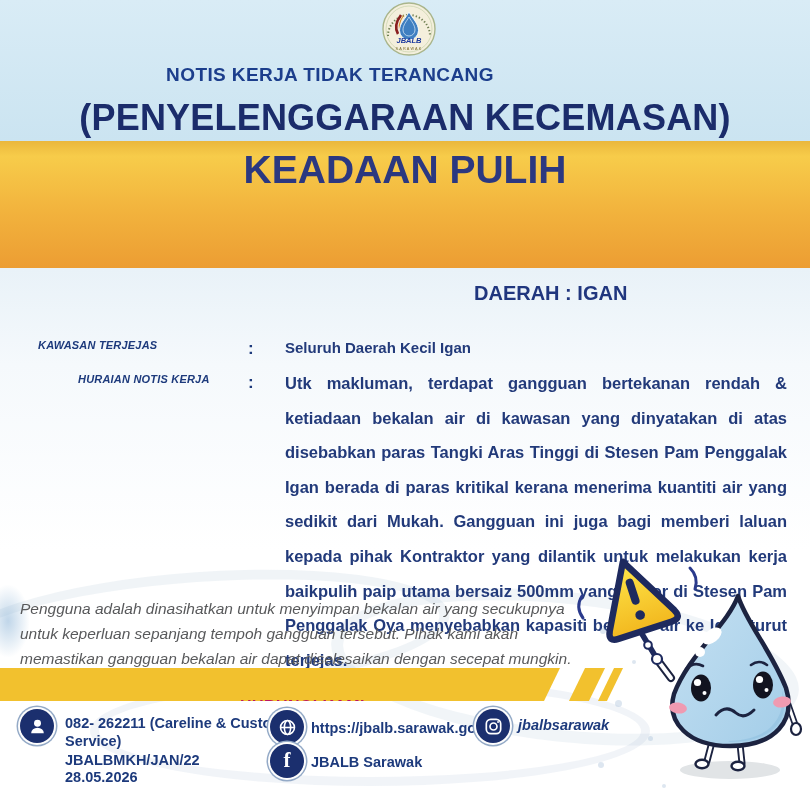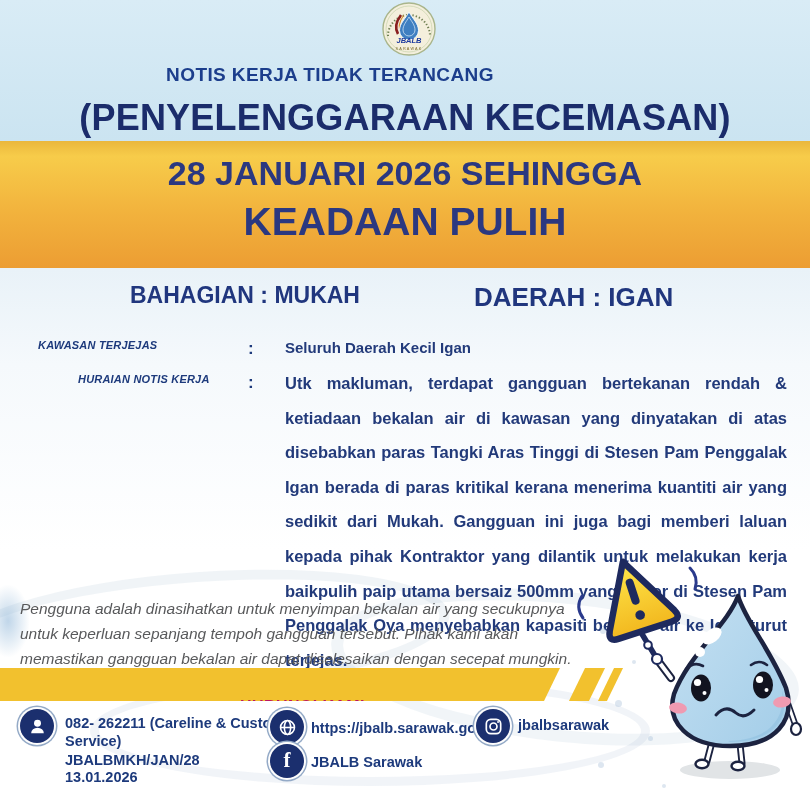--- a/index.html
+++ b/index.html
@@ -16,21 +16,21 @@
     font-size:19px;font-weight:bold;color:#1c3e8c;letter-spacing:.4px;}
   .main-title{position:absolute;top:97px;left:0;width:810px;text-align:center;
     font-size:36px;font-weight:800;color:#1b2c6b;letter-spacing:.2px;}
   
   .banner{position:absolute;top:141px;left:0;width:810px;height:127px;
     background:linear-gradient(180deg,#eab73c 0%,#f7cc4a 12%,#f2b33d 55%,#ec9d33 100%);}
   .banner-line1{margin-top:13px;text-align:center;font-size:34px;font-weight:800;color:#2b3880;}
   .banner-line2{margin-top:7px;text-align:center;font-size:39px;font-weight:800;color:#2b3880;}
   
   .bahagian{position:absolute;left:130px;top:282px;font-size:23px;font-weight:800;color:#20367e;}
-  .daerah{position:absolute;left:474px;top:282px;font-size:26px;font-weight:800;color:#20367e;}
+  .daerah{position:absolute;left:474px;top:282px;font-size:20px;font-weight:800;color:#20367e;}
   
   .d-label{position:absolute;font-size:11px;font-weight:800;color:#1d3a7c;letter-spacing:.2px;font-style:italic;}
   .d-colon{position:absolute;left:248px;font-size:17px;font-weight:800;color:#1d3a7c;}
   .d-value{position:absolute;left:285px;font-size:15px;font-weight:700;color:#223a7a;}
   .row0{top:339px;} .row1{top:373px;}
   .paragraph{position:absolute;left:285px;top:366px;width:502px;
     font-size:16.5px;font-weight:700;color:#223a7a;line-height:34.6px;text-align:justify;}
   
   .disclaimer{position:absolute;left:20px;top:596px;width:574px;z-index:3;
     font-style:italic;font-size:15.5px;line-height:25px;color:#58595b;}
@@ -43,21 +43,21 @@
   .stripe1{left:577px;width:20px;} .stripe2{left:606px;width:9px;}
   
   .cicon{position:absolute;width:34px;height:34px;border-radius:50%;background:#1b2f6e;z-index:4;
     display:flex;align-items:center;justify-content:center;
     box-shadow:0 0 0 2px #fdfdfd,0 0 0 3.5px #94aac7;}
   .ctext{position:absolute;font-size:14.5px;font-weight:700;color:#1d3a7c;line-height:18px;z-index:4;}
   .icon-person{left:20px;top:709px;} .phone-text{left:65px;top:714px;width:242px;}
   .ref-code{left:65px;top:751px;} .ref-date{left:65px;top:768px;}
   .icon-globe{left:270px;top:710px;} .website-text{left:311px;top:719px;}
   .icon-fb{left:270px;top:744px;} .fb-text{left:311px;top:753px;text-align:center;}
-  .icon-ig{left:476px;top:709px;} .ig-text{left:518px;top:716px;}
+  .icon-ig{left:476px;top:709px;} .ig-text{left:518px;top:716px;font-style:italic;}
   .fb-glyph{font-size:21px;font-weight:800;color:#fff;font-family:"Liberation Serif",serif;margin-top:-2px;}
   
   .swirl{position:absolute;border-radius:50%;z-index:0;}
   .swirl1{left:-50px;top:572px;width:500px;height:120px;border:10px solid rgba(150,175,198,.14);transform:rotate(-4deg);}
   .swirl2{left:330px;top:592px;width:470px;height:150px;border:12px solid rgba(150,175,198,.13);transform:rotate(6deg);}
   .swirl3{left:90px;top:676px;width:560px;height:110px;border:9px solid rgba(160,182,205,.15);}
   .blob-left{position:absolute;left:-14px;top:584px;width:44px;height:74px;border-radius:50%;z-index:0;
     background:radial-gradient(ellipse at center,rgba(140,180,215,.55),rgba(140,180,215,0) 70%);}
   .drip{position:absolute;border-radius:50%;background:rgba(165,190,215,.38);z-index:1;}
   
@@ -93,25 +93,23 @@
       <path d="M38,17 C35.5,21.5 32,25 32,30 a6,6 0 0 0 12,0 C44,25 40.5,21.5 38,17 Z" fill="none" stroke="#cfe2f2" stroke-width="0.8"></path>
       <text x="38" y="43" font-size="7.5" font-style="italic" font-weight="bold" fill="#1d3a9e" text-anchor="middle">JBALB</text>
       <text x="38" y="49.5" font-size="3.8" fill="#7a6a2a" text-anchor="middle" letter-spacing="1.2">SARAWAK</text>
     </svg>
   </div>
 
   <div class="small-title">NOTIS KERJA TIDAK TERANCANG</div>
   <div class="main-title">(PENYELENGGARAAN KECEMASAN)</div>
 
   <div class="banner">
-    <div class="banner-line1">28 JANUARI 2026 SEHINGGA</div>
     <div class="banner-line2">KEADAAN PULIH</div>
   </div>
 
-  <div class="bahagian">BAHAGIAN : MUKAH</div>
   <div class="daerah">DAERAH : IGAN</div>
 
   <div>
     <span class="d-label row0" style="left:38px;">KAWASAN TERJEJAS</span>
     <span class="d-colon row0">:</span>
     <span class="d-value row0">Seluruh Daerah Kecil Igan</span>
 
     <span class="d-label row1" style="left:38px;margin-left:40px;">HURAIAN NOTIS KERJA</span>
     <span class="d-colon row1">:</span>
     <p class="paragraph">Utk makluman, terdapat gangguan bertekanan rendah &amp; ketiadaan bekalan air di kawasan yang dinyatakan di atas disebabkan paras Tangki Aras Tinggi di Stesen Pam Penggalak Igan berada di paras kritikal kerana menerima kuantiti air yang sedikit dari Mukah. Gangguan ini juga bagi memberi laluan kepada pihak Kontraktor yang dilantik untuk melakukan kerja baikpulih paip utama bersaiz 500mm yang bocor di Stesen Pam Penggalak Oya menyebabkan kapasiti bekalan air ke Igan turut terjejas.</p>
@@ -125,22 +123,22 @@
   <div class="stripe stripe1"></div>
   <div class="stripe stripe2"></div>
 
   <div class="cicon icon-person">
     <svg viewBox="0 0 18 18" width="19" height="19">
       <circle cx="9" cy="6" r="3.3" fill="#fff"></circle>
       <path d="M3,15.5 a6,5.4 0 0 1 12,0 Z" fill="#fff"></path>
     </svg>
   </div>
   <div class="ctext phone-text">082- 262211 (Careline &amp; Customer Service)</div>
-  <div class="ctext ref-code">JBALBMKH/JAN/28</div>
-  <div class="ctext ref-date">13.01.2026</div>
+  <div class="ctext ref-code">JBALBMKH/JAN/22</div>
+  <div class="ctext ref-date">28.05.2026</div>
 
   <div class="cicon icon-globe">
     <svg viewBox="0 0 18 18" width="19" height="19" fill="none" stroke="#fff" stroke-width="1.5">
       <circle cx="9" cy="9" r="6.6"></circle>
       <ellipse cx="9" cy="9" rx="3" ry="6.6"></ellipse>
       <line x1="2.4" y1="9" x2="15.6" y2="9"></line>
     </svg>
   </div>
   <div class="ctext website-text">https://jbalb.sarawak.gov.my/</div>
 

